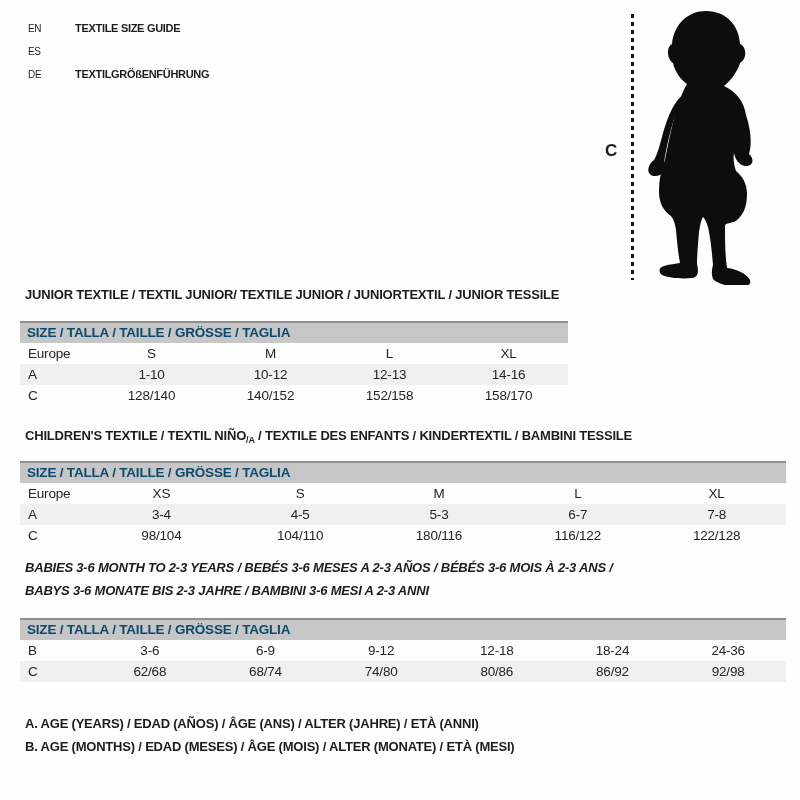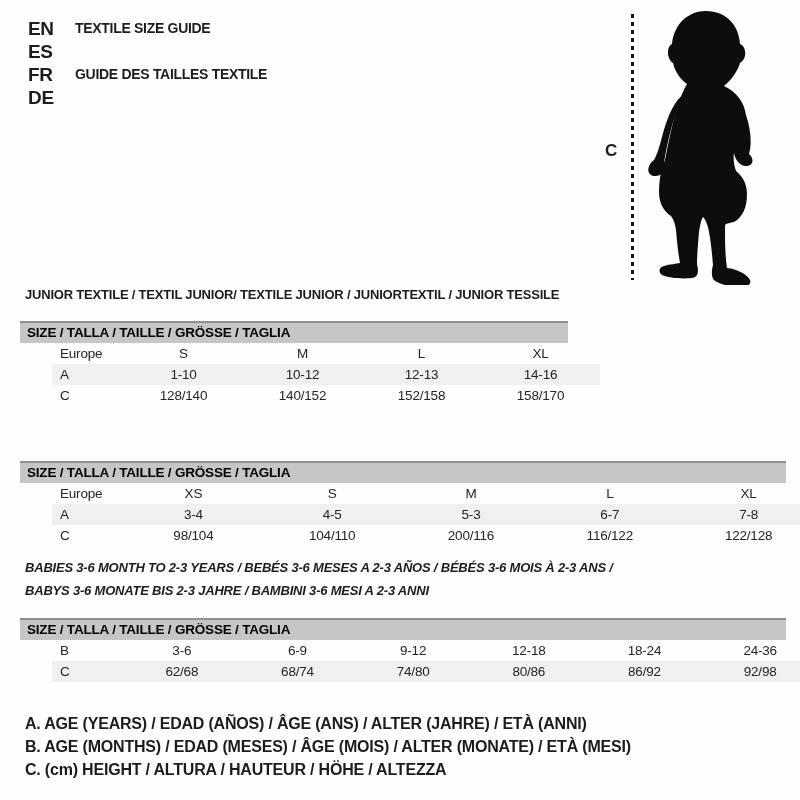--- a/index.html
+++ b/index.html
@@ -8,75 +8,72 @@
     background:#ffffff;
     font-family:"Liberation Sans", sans-serif;
     color:#1c1c1c;
     -webkit-font-smoothing:antialiased;
   }
   .page { position:relative; width:800px; height:800px; background:#fefefe; overflow:hidden; }
 
   
   .lang-block { position:absolute; left:28px; top:17px; }
   .lang-row { display:flex; height:23px; line-height:23px; }
-  .lang-code { width:47px; font-weight:bold; font-size:19px; letter-spacing:-0.3px; }
-  .lang-title { font-weight:bold; font-size:14px; letter-spacing:-0.3px; }
+  .lang-code { width:47px; font-weight:normal; font-size:10px; letter-spacing:-0.3px; }
+  .lang-title { font-weight:bold; font-size:11px; letter-spacing:-0.3px; }
 
   
   .figure-area { position:absolute; left:600px; top:5px; width:190px; height:285px; }
   .dash-line {
     position:absolute; left:31px; top:9px; width:3px; height:266px;
     background:repeating-linear-gradient(to bottom, #161616 0 4px, transparent 4px 8px);
   }
   .height-label { position:absolute; left:5px; top:136px; font-weight:bold; font-size:17px; }
   .silhouette { position:absolute; left:44px; top:3px; }
 
   
   .tbl-title { position:absolute; left:25px; font-weight:bold; font-size:13px; letter-spacing:-0.2px; line-height:15px; white-space:nowrap; }
   .tbl-title-2line { line-height:23px; white-space:normal; width:680px; }
   .sub-a { font-size:9px; vertical-align:-3px; font-weight:bold; }
 
   .size-table-wrap { position:absolute; left:20px; }
   .size-bar {
     background:#c6c6c6; border-top:2px solid #8f8f8f;
     height:20px; line-height:20px; padding-left:7px;
-    font-weight:bold; font-size:13.5px; color:#000000; letter-spacing:-0.2px;
-  }
-  table.size-table { width:100%; border-collapse:collapse; table-layout:fixed;margin-left:32px; }
+    font-weight:bold; font-size:13.5px; color:#0c4a6e; letter-spacing:-0.2px;
+  }
+  table.size-table { width:100%; border-collapse:collapse; table-layout:fixed; }
   table.size-table td {
     height:21px; padding:0; font-size:13.5px; color:#242424;
     text-align:center; letter-spacing:-0.2px; overflow:hidden;
   }
   table.size-table td.lbl { text-align:left; padding-left:8px; }
   tr.shaded td { background:#f0f0f0; }
   col.c-label { width:72px; }
 
   
   .footnotes { position:absolute; left:25px; top:712px; }
-  .footnote { height:23px; line-height:23px; font-weight:bold; font-size:16px; letter-spacing:-0.2px; white-space:nowrap; }
+  .footnote { height:23px; line-height:23px; font-weight:bold; font-size:13px; letter-spacing:-0.2px; white-space:nowrap; }
 </style>
 </head>
 <body>
 
 <div class="page">
 
   <div class="lang-block">
     <div class="lang-row">
       <span class="lang-code">EN</span>
       <span class="lang-title">TEXTILE SIZE GUIDE</span>
     </div>
     <div class="lang-row">
       <span class="lang-code">ES</span>
     </div>
     <div class="lang-row">
-      <span class="lang-code">FR</span>
-      <span class="lang-title">GUIDE DES TAILLES TEXTILE</span>
-    </div>
-    <div class="lang-row">
       <span class="lang-code">DE</span>
+      <span class="lang-title">TEXTILGRÖßENFÜHRUNG</span>
     </div>
   </div>
 
   <div class="figure-area">
     <div class="height-label">C</div>
     <div class="dash-line"></div>
     <svg class="silhouette" width="130" height="277" viewBox="0 0 130 277">
       <path fill="#0d0d0d" d="M62,3
         C82,3 95,17 96,36
         C102,38 104,50 96,55
@@ -151,20 +148,21 @@
         <td class="lbl">C</td>
         <td>128/140</td>
         <td>140/152</td>
         <td>152/158</td>
         <td>158/170</td>
       </tr>
       </tbody>
     </table>
   </div>
 
+  <div class="tbl-title" style="top:428px;"><span>CHILDREN'S TEXTILE / TEXTIL NIÑO</span><span class="sub-a">/A</span><span> / TEXTILE DES ENFANTS / KINDERTEXTIL / BAMBINI TESSILE</span></div>
   <div class="size-table-wrap" style="top:461px; width:766px;">
     <div class="size-bar">SIZE / TALLA / TAILLE / GRÖSSE / TAGLIA</div>
     <table class="size-table">
       <colgroup>
           <col class="c-label">
           <col>
           <col>
           <col>
           <col>
           <col>
@@ -183,21 +181,21 @@
         <td>3-4</td>
         <td>4-5</td>
         <td>5-3</td>
         <td>6-7</td>
         <td>7-8</td>
       </tr>
       <tr>
         <td class="lbl">C</td>
         <td>98/104</td>
         <td>104/110</td>
-        <td>200/116</td>
+        <td>180/116</td>
         <td>116/122</td>
         <td>122/128</td>
       </tr>
       </tbody>
     </table>
   </div>
 
   <div class="tbl-title tbl-title-2line" style="top:556px;font-style:italic;">
     <div>BABIES 3-6 MONTH TO 2-3 YEARS / BEBÉS 3-6 MESES A 2-3 AÑOS / BÉBÉS 3-6 MOIS À 2-3 ANS /</div>
     <div>BABYS 3-6 MONATE BIS 2-3 JAHRE / BAMBINI 3-6 MESI A 2-3 ANNI</div>
@@ -233,16 +231,15 @@
         <td>86/92</td>
         <td>92/98</td>
       </tr>
       </tbody>
     </table>
   </div>
 
   <div class="footnotes">
     <div class="footnote">A. AGE (YEARS) / EDAD (AÑOS) / ÂGE (ANS) / ALTER (JAHRE) / ETÀ (ANNI)</div>
     <div class="footnote">B. AGE (MONTHS) / EDAD (MESES) / ÂGE (MOIS) / ALTER (MONATE) / ETÀ (MESI)</div>
-    <div class="footnote">C. (cm) HEIGHT / ALTURA / HAUTEUR / HÖHE / ALTEZZA</div>
   </div>
 
 </div>
 
 </body></html>

